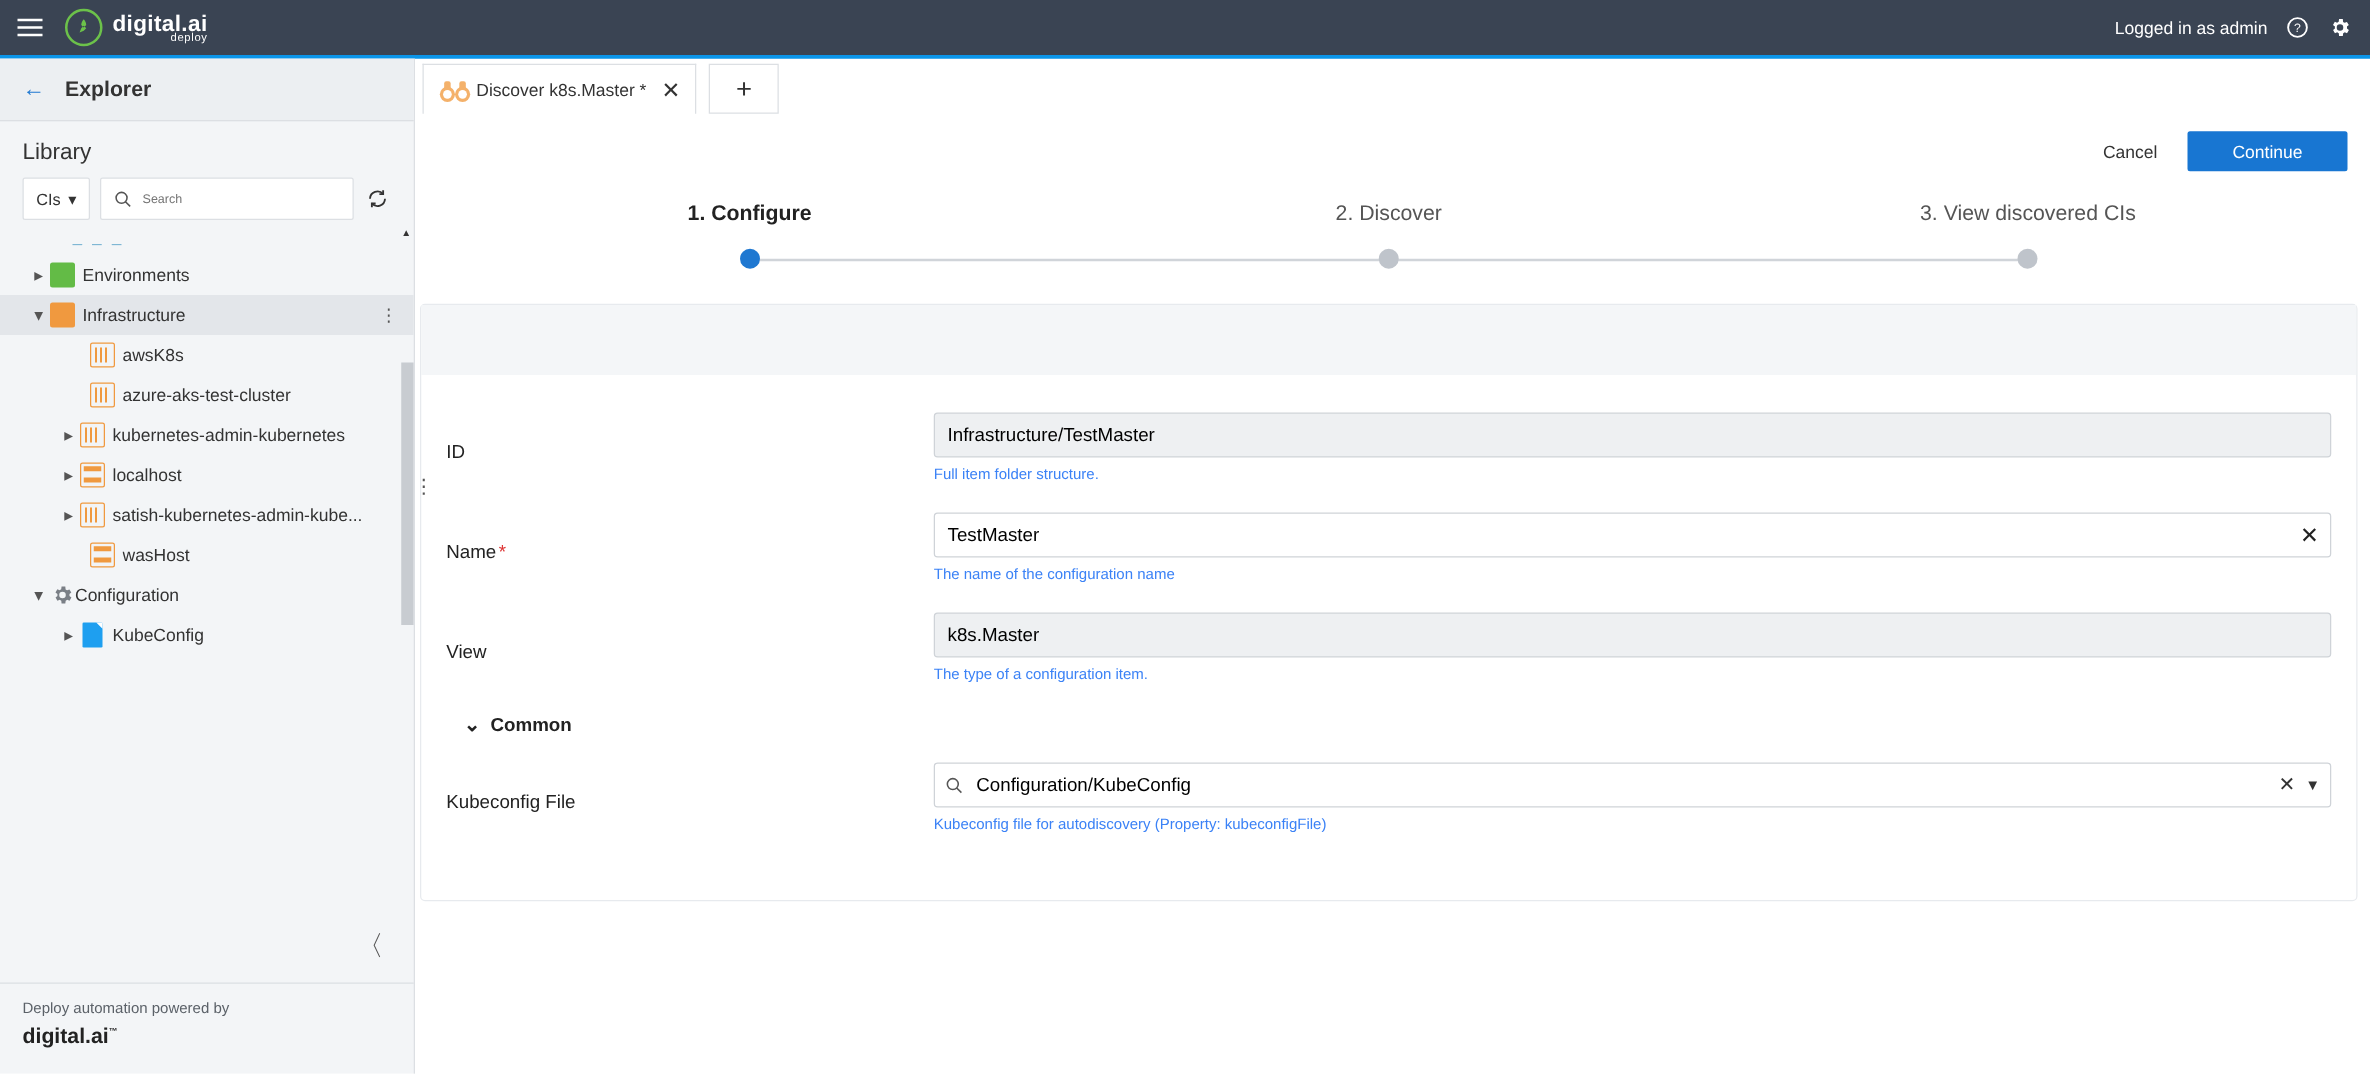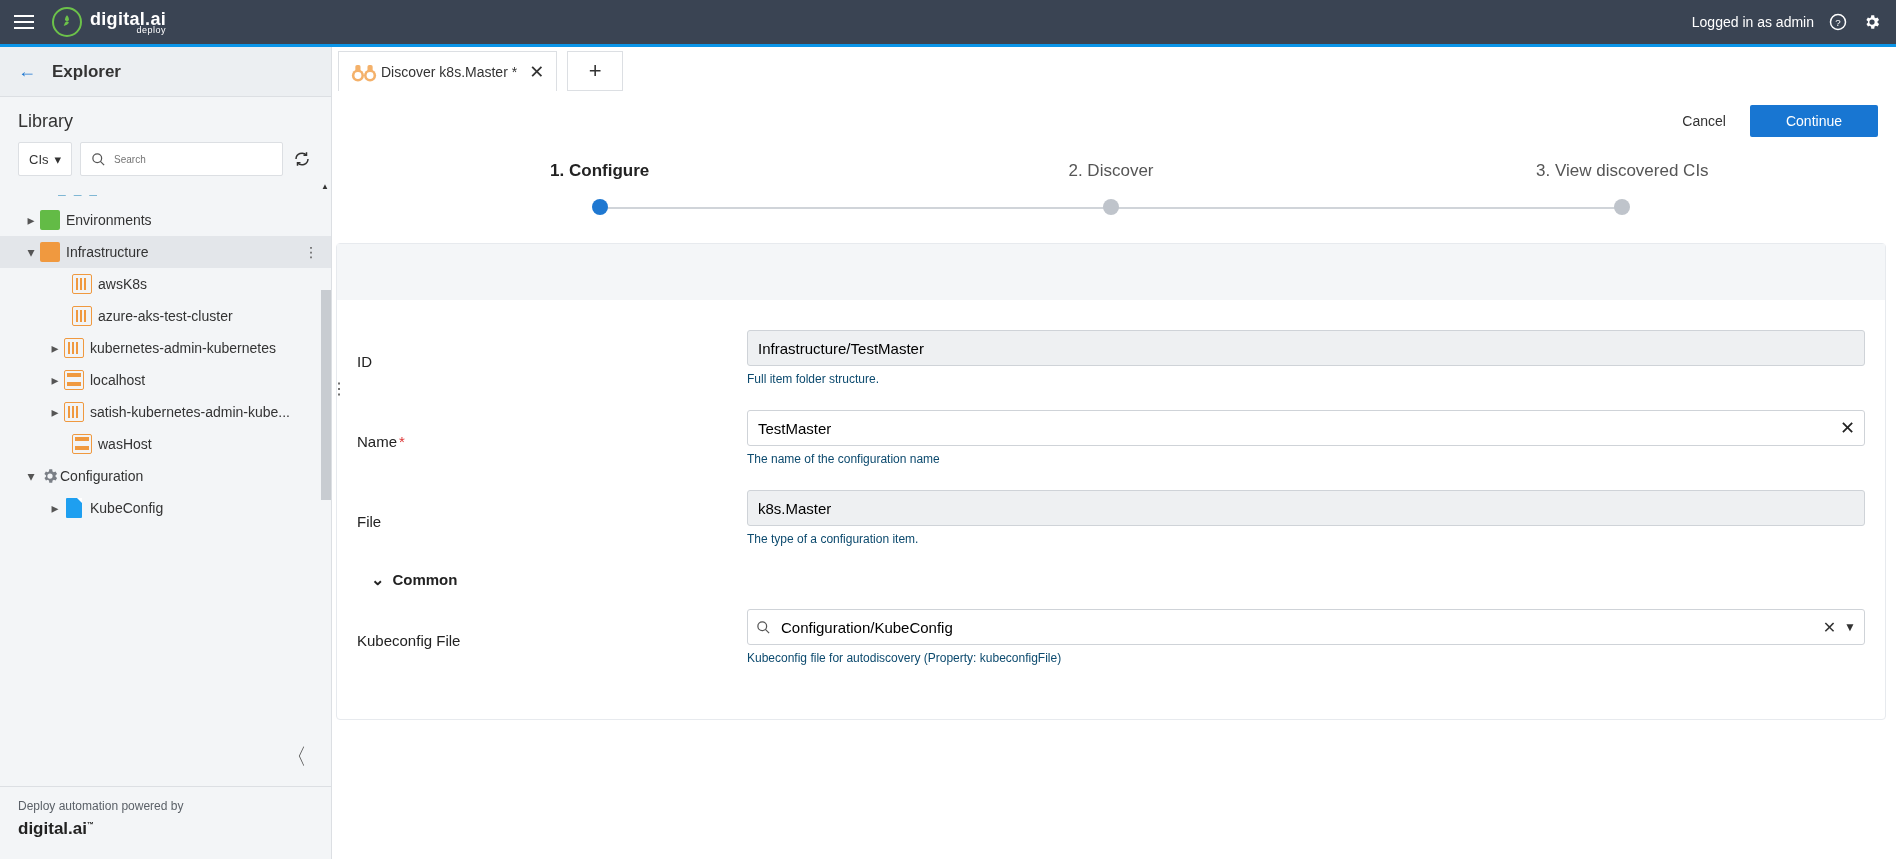--- a/index.html
+++ b/index.html
@@ -94,21 +94,21 @@
   .form-row{display:flex;align-items:center;margin-bottom:24px;}
   .form-label{width:390px;padding-top:6px;font-size:15px;color:#222;}
   .form-label .req{color:#d33;margin-left:2px;}
   .form-control{flex:1;}
   .input{width:100%;height:36px;border:1px solid #cfd3d8;border-radius:3px;padding:12px 10px;font-size:15px;}
   .input[readonly]{background:#eef0f2;}
   .input-wrap{position:relative;}
   .input-wrap .clear{position:absolute;right:10px;top:50%;transform:translateY(-50%);font-size:18px;color:#222;cursor:pointer;}
   .combo{display:flex;align-items:center;height:36px;border:1px solid #cfd3d8;border-radius:3px;padding:0 8px;gap:8px;}
   .combo input{flex:1;border:none;outline:none;font-size:15px;background:transparent;}
-  .help{margin-top:6px;font-size:12px;color:#0c4a6e;}
+  .help{margin-top:6px;font-size:12px;color:#3b82f6;}
   .section-toggle{display:flex;align-items:center;gap:8px;font-weight:600;font-size:15px;color:#222;margin:4px 0 20px 14px;cursor:pointer;}
   .section-toggle .chev{font-size:16px;}
   
   .env-icon{background:var(--icon-green);border-radius:2px;}
   .infra-icon{background:var(--icon-orange);border-radius:2px;}
   .bars-icon{background:#f2f4f6;border:1px solid var(--icon-orange);border-radius:2px;position:relative;}
   .bars-icon::after{content:"";position:absolute;inset:3px;background:repeating-linear-gradient(90deg,var(--icon-orange) 0 2px,transparent 2px 4px);}
   .host-icon{background:#f2f4f6;border:1px solid var(--icon-orange);border-radius:2px;position:relative;}
   .host-icon::before{content:"";position:absolute;left:2px;right:2px;top:2px;height:4px;background:var(--icon-orange);}
   .host-icon::after{content:"";position:absolute;left:2px;right:2px;bottom:3px;height:4px;background:var(--icon-orange);}
@@ -312,21 +312,21 @@
             <div class="form-label"><span>Name</span><span class="req">*</span></div>
             <div class="form-control">
               <div class="input-wrap">
                 <input class="input" value="TestMaster" style="">
                 <span class="clear">✕</span>
               </div>
               <div class="help">The name of the configuration name</div>
             </div>
           </div>
           <div class="form-row">
-            <div class="form-label">File</div>
+            <div class="form-label">View</div>
             <div class="form-control">
               <input class="input" readonly="" value="k8s.Master" style="">
               <div class="help">The type of a configuration item.</div>
             </div>
           </div>
           <div class="section-toggle">
             <span class="chev">⌄</span>
             <span>Common</span>
           </div>
           <div class="form-row">

